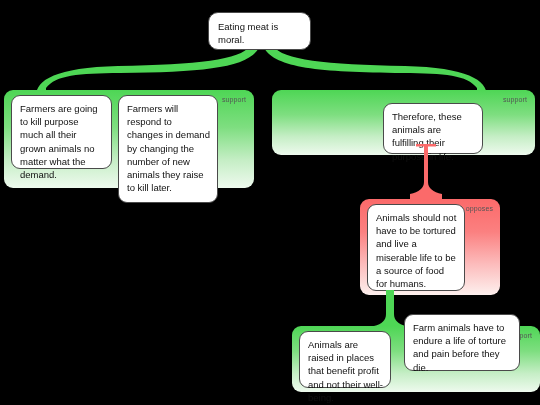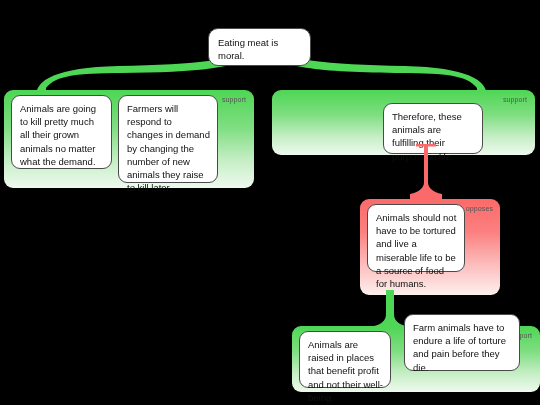--- a/index.html
+++ b/index.html
@@ -46,21 +46,20 @@
     border-radius: 9px;
     box-sizing: border-box;
     padding: 6px 7px 5px 8px;
     font-size: 9.5px;
     line-height: 13.2px;
     color: #101010;
   }
   .card.root {
     border-radius: 10px;
     padding: 7px 8px 6px 9px;
-    margin-top: 16px;
   }
 
   
   .connector {
     position: absolute;
     pointer-events: none;
   }
   .connector svg { display: block; }
 </style>
 </head>
@@ -88,42 +87,42 @@
                C 232,34 212,21.5 150,20
                C 70,18.5 28,14 18,0 Z" fill="#4ed655"></path>
     </svg>
   </div>
 
   <div class="card root" style="left:208px; top:12px; width:103px; height:38px;">Eating meat is moral.</div>
 
   <div class="group support" style="left:4px; top:90px; width:250px; height:98px;">
     <span class="group-label" style="right:8px;">support</span>
   </div>
-  <div class="card" style="left:11px; top:95px; width:101px; height:74px;">Animals are going to kill pretty much all their grown animals no matter what the demand.</div>
-  <div class="card" style="left:118px; top:95px; width:100px; height:88px;">Farmers will respond to changes in demand by changing the number of new animals they raise to kill later.</div>
+  <div class="card" style="left:11px; top:95px; width:101px; height:74px;">Farmers are going to kill purpose much all their grown animals no matter what the demand.</div>
+  <div class="card" style="left:118px; top:95px; width:100px; height:108px;">Farmers will respond to changes in demand by changing the number of new animals they raise to kill later.</div>
 
   <div class="group support" style="left:272px; top:90px; width:263px; height:65px;">
     <span class="group-label" style="right:8px;">support</span>
   </div>
   <div class="card" style="left:383px; top:95px; width:100px; height:51px;margin-top:8px;">Therefore, these animals are fulfilling their purpose in life.</div>
 
   <div class="connector" style="left:408px; top:144px; width:36px; height:56px;">
     <svg width="36" height="56" viewBox="0 0 36 56">
       <rect x="8" y="0" width="20" height="2.5" fill="#fb6a6a"></rect>
       <path d="M 16,2 L 20,2 L 20,38
                C 20,44 25,48 34,50
                L 34,56 L 2,56 L 2,50
                C 11,48 16,44 16,38 Z" fill="#fb6a6a"></path>
     </svg>
   </div>
 
   <div class="group opposes" style="left:360px; top:199px; width:140px; height:96px;">
     <span class="group-label" style="right:7px;">opposes</span>
   </div>
-  <div class="card" style="left:367px; top:204px; width:98px; height:68px;">Animals should not have to be tortured and live a miserable life to be a source of food for humans.</div>
+  <div class="card" style="left:367px; top:204px; width:98px; height:87px;">Animals should not have to be tortured and live a miserable life to be a source of food for humans.</div>
 
   <div class="connector" style="left:372px; top:290px; width:36px; height:42px;">
     <svg width="36" height="42" viewBox="0 0 36 42">
       <path d="M 14,0 L 22,0 L 22,24
                C 22,30 26,34 34,36
                L 34,42 L 2,42 L 2,36
                C 10,34 14,30 14,24 Z" fill="#4ed655"></path>
     </svg>
   </div>
 

